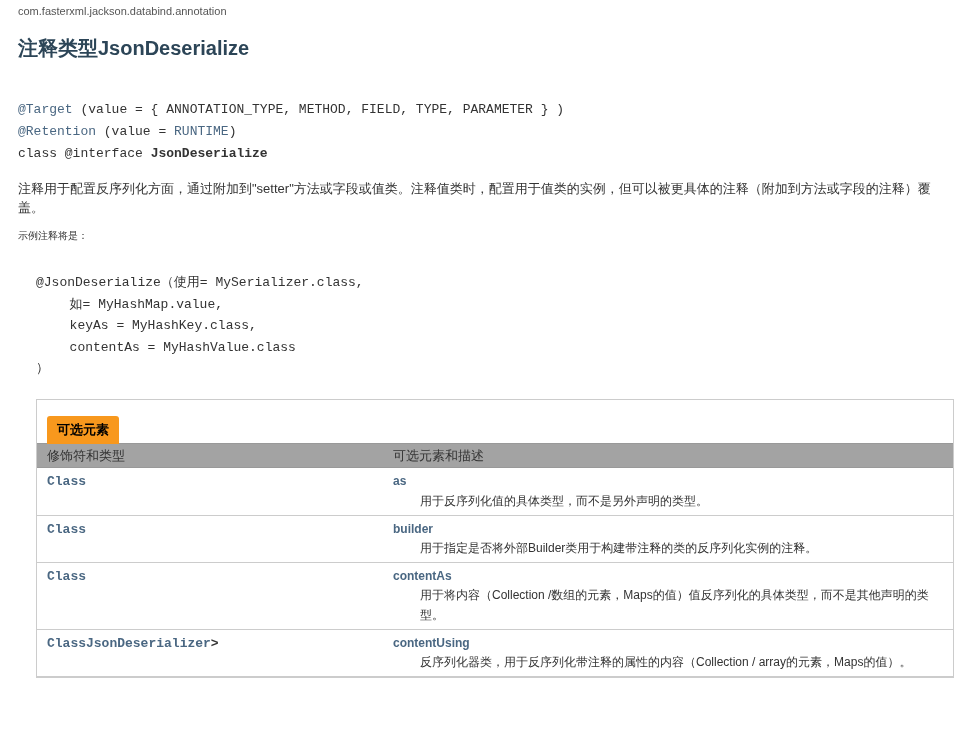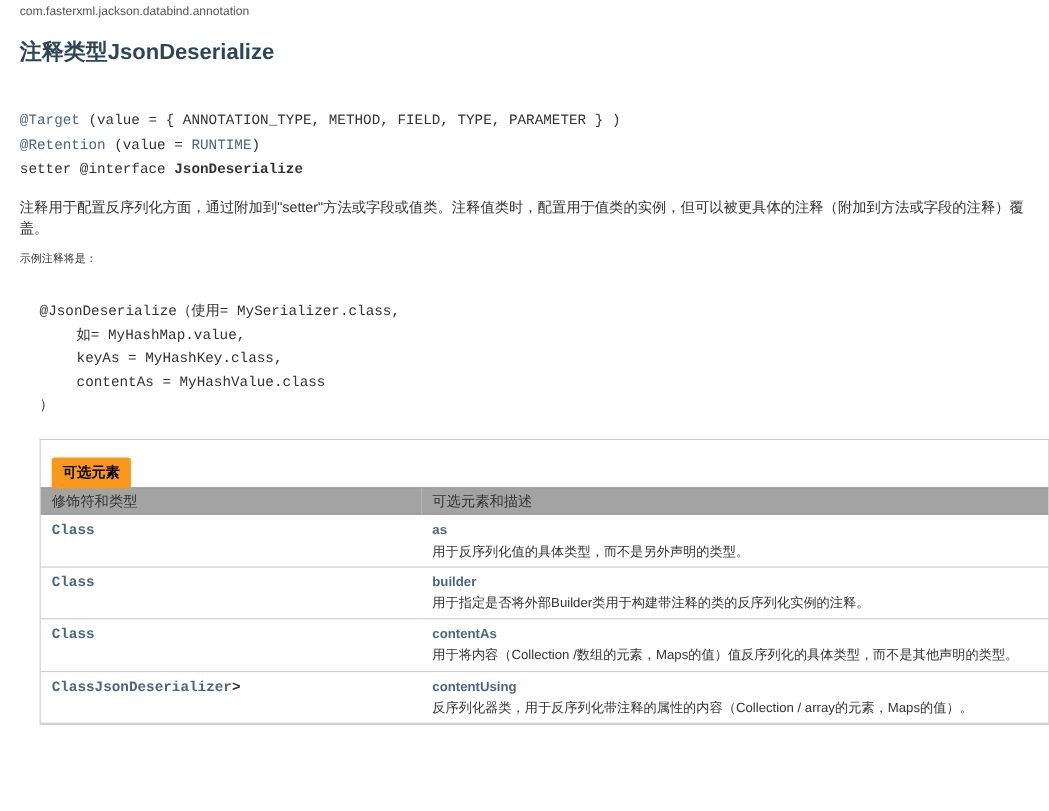--- a/index.html
+++ b/index.html
@@ -104,34 +104,34 @@
     font-family: "Microsoft YaHei", Arial, sans-serif;
     font-size: 12px;
   }
   table.elems tr.row td.col1 {
     white-space: nowrap;
     font-weight: bold;
   }
   .typelink { color: #4a6782; font-weight: bold; }
   .plain { color: #333; }
   .member { color: #4a6782; font-weight: bold; }
-  .memberdesc { color: #333; display:block; }
+  .memberdesc { color: #333; display:block;margin-left:27px; }
   code.inline { font-family: "Courier New", monospace; }
 </style>
 </head>
 <body>
 
 <div class="pkg">com.fasterxml.jackson.databind.annotation</div>
 
 <h1 class="title">注释类型JsonDeserialize</h1>
 
 <div class="sigblock">
   <span class="annolink">@Target</span><span> (value = { ANNOTATION_TYPE, METHOD, FIELD, TYPE, PARAMETER } )</span><br>
   <span class="annolink"> @Retention</span><span> (value = </span><span class="runtime">RUNTIME</span><span>)</span><br>
-  <span>setter @interface </span><span class="bold">JsonDeserialize</span>
+  <span>class @interface </span><span class="bold">JsonDeserialize</span>
 </div>
 
 <div class="desc">注释用于配置反序列化方面，通过附加到"setter"方法或字段或值类。注释值类时，配置用于值类的实例，但可以被更具体的注释（附加到方法或字段的注释）覆盖。</div>
 <div class="exlabel">示例注释将是：</div>
 
 <div class="codesample">
 <span class="indent1">@JsonDeserialize（使用= MySerializer.class,</span>
 <span class="indent2">  如= MyHashMap.value,</span>
 <span class="indent2">  keyAs = MyHashKey.class,</span>
 <span class="indent2">  contentAs = MyHashValue.class</span>

